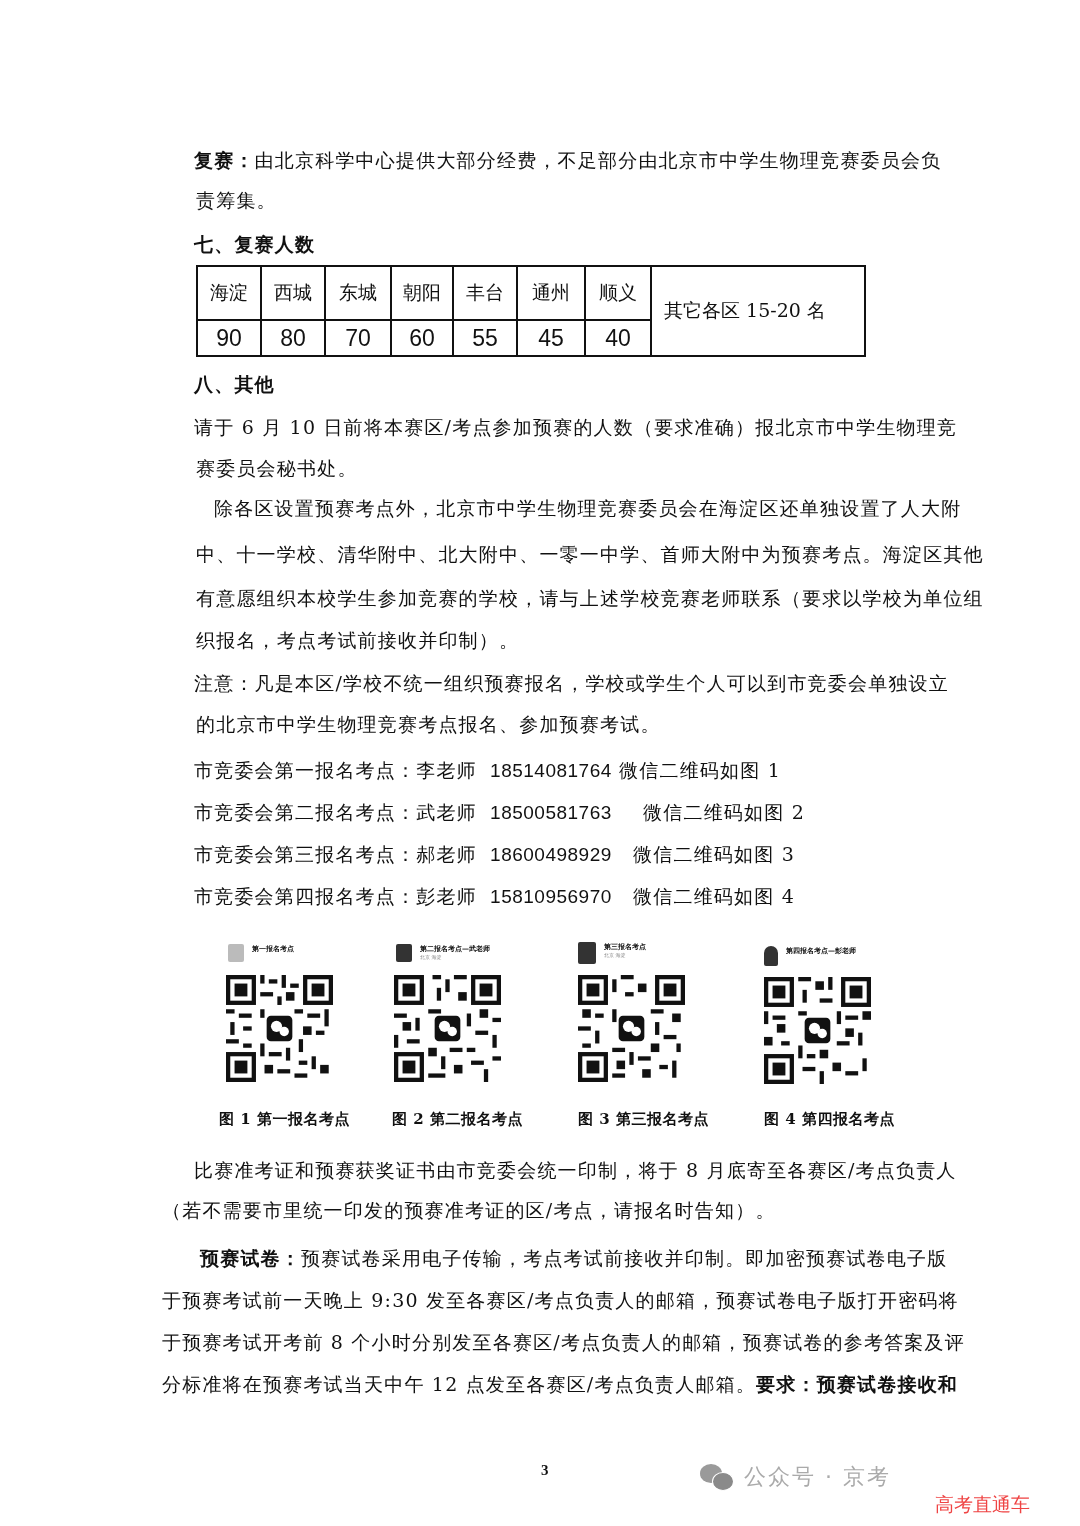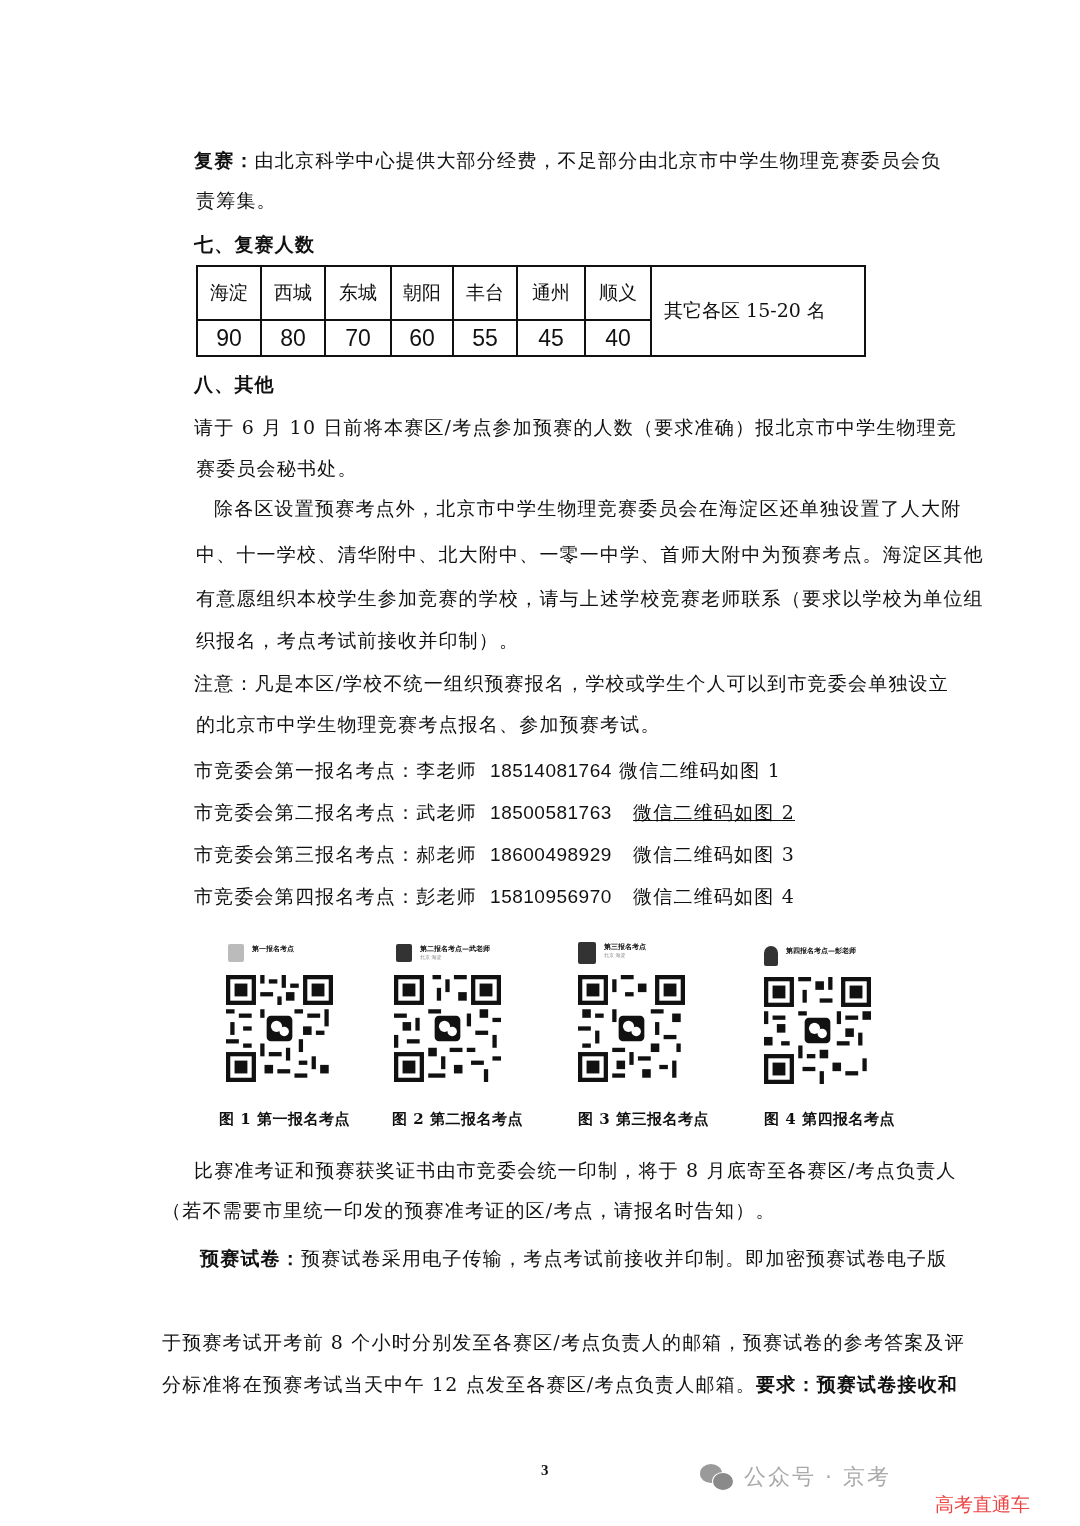--- a/index.html
+++ b/index.html
@@ -81,21 +81,21 @@
   <div class="line" style="left:194px; top:671px;">注意：凡是本区/学校不统一组织预赛报名，学校或学生个人可以到市竞委会单独设立</div>
 
   <div class="line" style="left:194px; top:758px;">
     <span>市竞委会第一报名考点：</span><span>李老师</span>
     <span style="font-family:'Liberation Sans',sans-serif; margin-left:6px; letter-spacing:0.5px;">18514081764</span>
     <span style="">微信二维码如图 1</span>
   </div>
   <div class="line" style="left:194px; top:800px;">
     <span>市竞委会第二报名考点：</span><span>武老师</span>
     <span style="font-family:'Liberation Sans',sans-serif; margin-left:6px; letter-spacing:0.5px;">18500581763</span>
-    <span style="margin-left:14px;text-decoration:underline;">微信二维码如图 2</span>
+    <span style="margin-left:24px;">微信二维码如图 2</span>
   </div>
   <div class="line" style="left:194px; top:842px;">
     <span>市竞委会第三报名考点：</span><span>郝老师</span>
     <span style="font-family:'Liberation Sans',sans-serif; margin-left:6px; letter-spacing:0.5px;">18600498929</span>
     <span style="margin-left:14px;">微信二维码如图 3</span>
   </div>
   <div class="line" style="left:194px; top:884px;">
     <span>市竞委会第四报名考点：</span><span>彭老师</span>
     <span style="font-family:'Liberation Sans',sans-serif; margin-left:6px; letter-spacing:0.5px;">15810956970</span>
     <span style="margin-left:14px;">微信二维码如图 4</span>
@@ -321,20 +321,21 @@
       </g>
   </svg>
   <div class="caption" style="left:764px; top:1110px;">图 4  第四报名考点</div>
 
   <div class="line" style="left:194px; top:1158px;">比赛准考证和预赛获奖证书由市竞委会统一印制，将于 8 月底寄至各赛区/考点负责人</div>
   <div class="line" style="left:162px; top:1198px;">（若不需要市里统一印发的预赛准考证的区/考点，请报名时告知）。</div>
 
   <div class="line" style="left:200px; top:1246px;">
     <span class="bold">预赛试卷：</span><span>预赛试卷采用电子传输，考点考试前接收并印制。即加密预赛试卷电子版</span>
   </div>
+  <div class="line" style="left:162px; top:1288px;">于预赛考试前一天晚上 9:30 发至各赛区/考点负责人的邮箱，预赛试卷电子版打开密码将</div>
   <div class="line" style="left:162px; top:1330px;">于预赛考试开考前 8 个小时分别发至各赛区/考点负责人的邮箱，预赛试卷的参考答案及评</div>
   <div class="line" style="left:162px; top:1372px;">
     <span>分标准将在预赛考试当天中午 12 点发至各赛区/考点负责人邮箱。</span><span class="bold">要求：预赛试卷接收和</span>
   </div>
 
   <div class="page-num">3</div>
 
   <div class="watermark">
     <div class="wm-icon">
         <div class="b1"></div>

